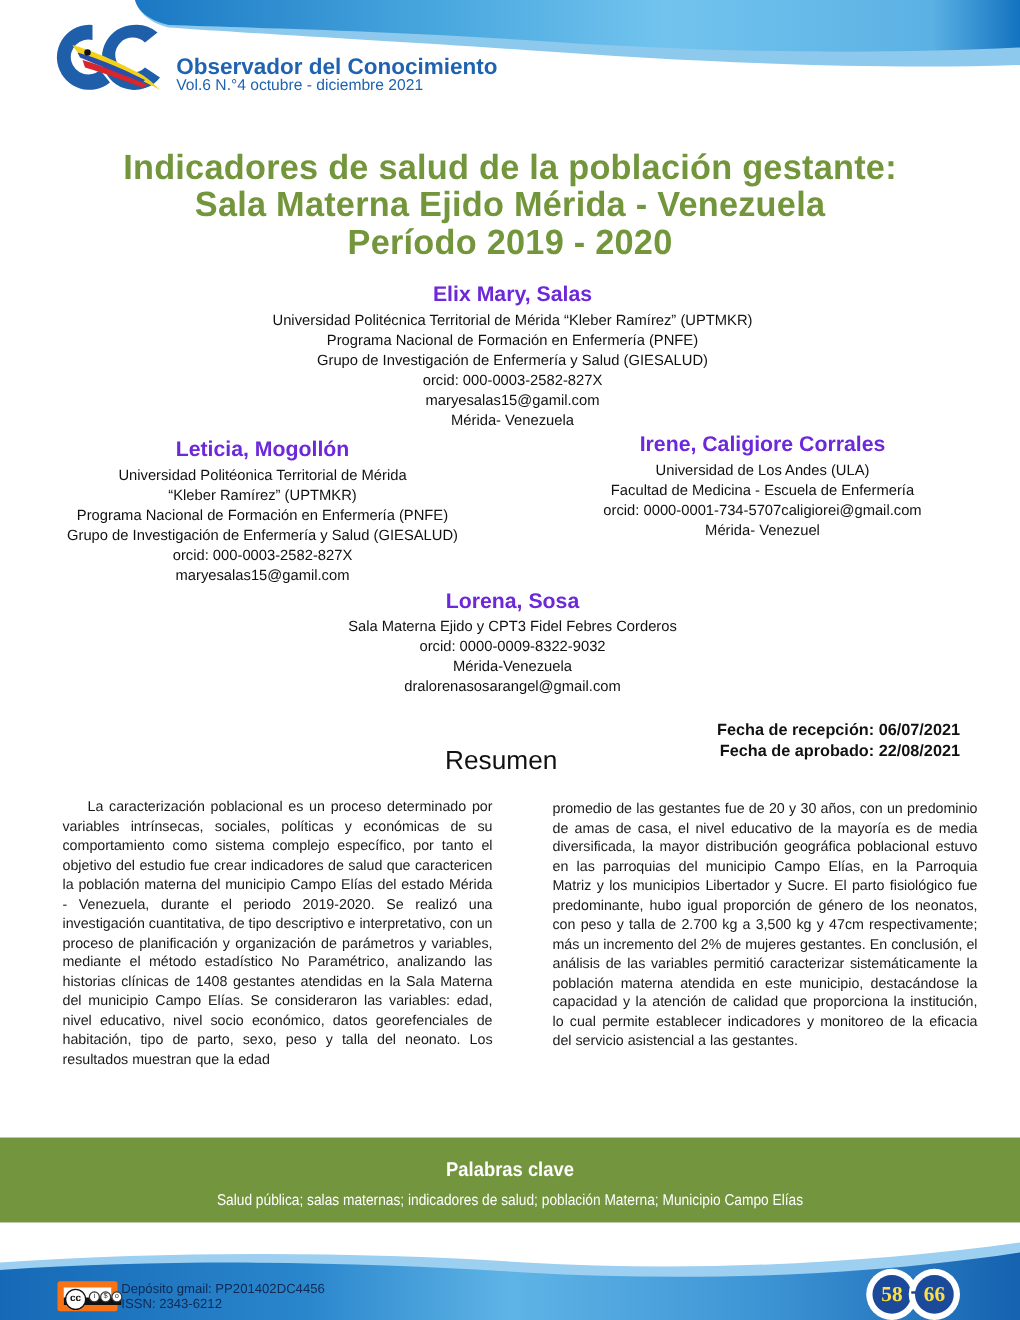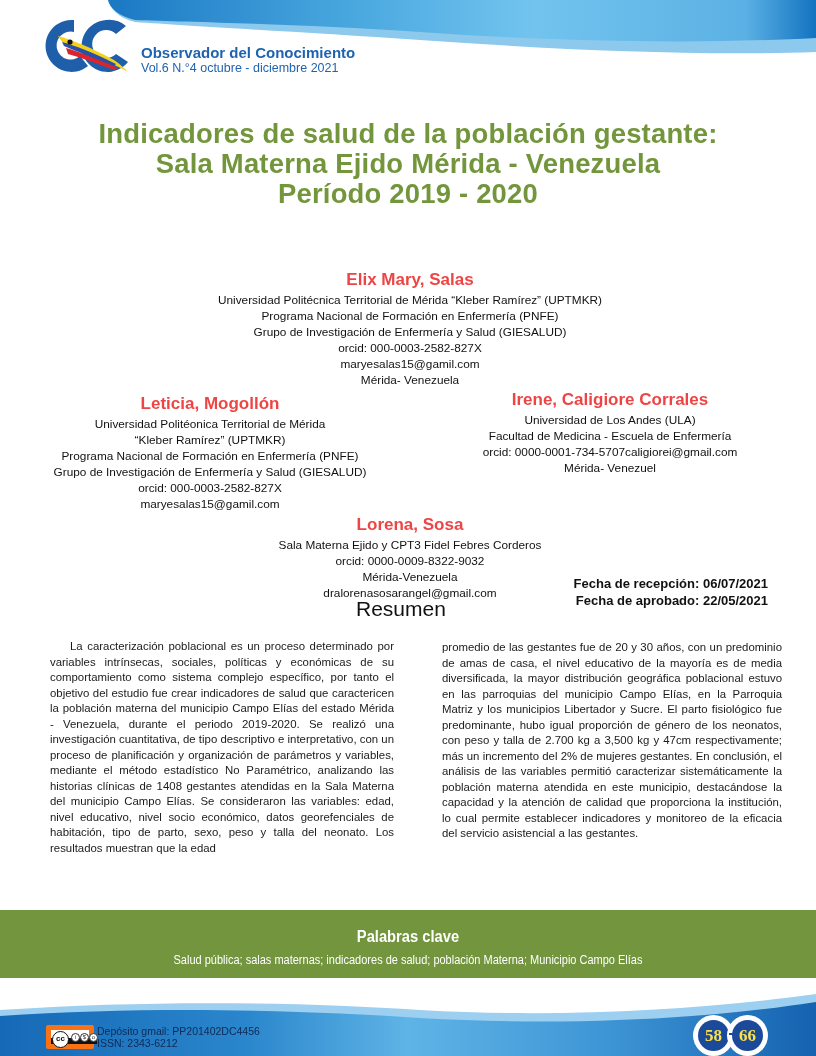--- a/index.html
+++ b/index.html
@@ -3,32 +3,32 @@
 <meta charset="utf-8">
 <style>
   * { box-sizing: border-box; margin: 0; padding: 0; }
   html, body { width: 816px; height: 1056px; background: #ffffff; overflow: hidden; }
   body { position: relative; font-family: "Liberation Sans", sans-serif; color: #1a1a1a; }
 
   
   .header-wave { position: absolute; left: 0; top: 0; width: 816px; height: 60px; }
   .logo { position: absolute; left: 44px; top: 14px; width: 88px; height: 66px; }
   .journal-block { position: absolute; left: 141px; top: 45px; }
-  .journal-name { font-family: "Liberation Sans", sans-serif; font-weight: bold; font-size: 15px; color: #1f63b0; line-height: 16px; }
+  .journal-name { font-family: "Liberation Sans", sans-serif; font-weight: bold; font-size: 18px; color: #1f63b0; line-height: 16px; }
   .journal-issue { font-family: "Liberation Sans", sans-serif; font-size: 12.5px; color: #1f63b0; line-height: 14px; }
 
   
   .title { position: absolute; left: 0; top: 119px; width: 816px; text-align: center;
            font-family: "Liberation Sans", sans-serif; font-weight: bold; font-size: 28px; line-height: 30px;
            color: #73963c; transform: scaleX(0.98); letter-spacing: 0.2px; }
   .title div { white-space: nowrap; }
 
   
   .author { position: absolute; text-align: center; font-size: 11.8px; line-height: 16px; color: #111; }
-  .author .name { font-weight: bold; font-size: 17px; line-height: 20px; margin-bottom: 2px; color: #ef4444; margin-top: 44px; }
+  .author .name { font-weight: bold; font-size: 17px; line-height: 20px; margin-bottom: 2px; color: #6d28d9; }
   .author-1 { left: 150px; top: 226px; width: 520px; }
   .author-2 { left: 10px; top: 350px; width: 400px; }
   .author-3 { left: 410px; top: 346px; width: 400px; }
   .author-4 { left: 200px; top: 471px; width: 420px; }
 
   .dates { position: absolute; right: 48px; top: 575px; text-align: right; font-weight: bold; font-size: 13px; line-height: 17px; color: #111; }
   .resumen-heading { position: absolute; left: 356px; top: 597px; font-weight: normal; font-size: 21px; color: #111; }
 
   
   .abstract-col { position: absolute; top: 639px; width: 344px; font-size: 11.4px; line-height: 15.5px; text-align: justify; color: #1a1a1a; hyphens: auto; }
@@ -122,21 +122,21 @@
 <div class="author author-4">
   <div class="name">Lorena, Sosa</div>
   <div>Sala Materna Ejido y CPT3 Fidel Febres Corderos</div>
   <div>orcid:  0000-0009-8322-9032</div>
   <div>Mérida-Venezuela</div>
   <div>dralorenasosarangel@gmail.com</div>
 </div>
 
 <div class="dates">
   <div>Fecha de recepción: 06/07/2021</div>
-  <div>Fecha de aprobado: 22/05/2021</div>
+  <div>Fecha de aprobado: 22/08/2021</div>
 </div>
 
 <div class="resumen-heading">Resumen</div>
 
 <p class="abstract-col left" lang="es">La caracterización poblacional es un proceso determinado por variables intrínsecas, sociales, políticas y económicas de su comportamiento como sistema complejo específico, por tanto el objetivo del estudio fue crear indicadores de salud que caractericen la población materna del municipio Campo Elías del estado Mérida - Venezuela, durante el periodo 2019-2020. Se realizó una investigación cuantitativa, de tipo descriptivo e interpretativo, con un proceso de planificación y organización de parámetros y variables, mediante el método estadístico No Paramétrico, analizando las historias clínicas de 1408 gestantes atendidas en la Sala Materna del municipio Campo Elías. Se consideraron las variables: edad, nivel educativo, nivel socio económico, datos georefenciales de habitación, tipo de parto, sexo, peso y talla del neonato. Los resultados muestran que la edad</p>
 <p class="abstract-col right" lang="es">promedio de las gestantes fue de 20 y 30 años, con un predominio de amas de casa, el nivel educativo de la mayoría es de media diversificada, la mayor distribución geográfica poblacional estuvo en las parroquias del municipio Campo Elías, en la Parroquia Matriz y los municipios Libertador y Sucre. El parto fisiológico fue predominante, hubo igual proporción de género de los neonatos, con peso y talla de 2.700 kg a 3,500 kg y 47cm respectivamente; más un incremento del 2% de mujeres gestantes. En conclusión, el análisis de las variables permitió caracterizar sistemáticamente la población materna atendida en este municipio, destacándose la capacidad y la atención de calidad que proporciona la institución, lo cual permite establecer indicadores y monitoreo de la eficacia del servicio asistencial a las gestantes.</p>
 
 <div class="keywords-band">
   <div class="keywords-title">Palabras clave</div>
   <div class="keywords-text">Salud pública; salas maternas; indicadores de salud; población Materna; Municipio Campo Elías</div>

